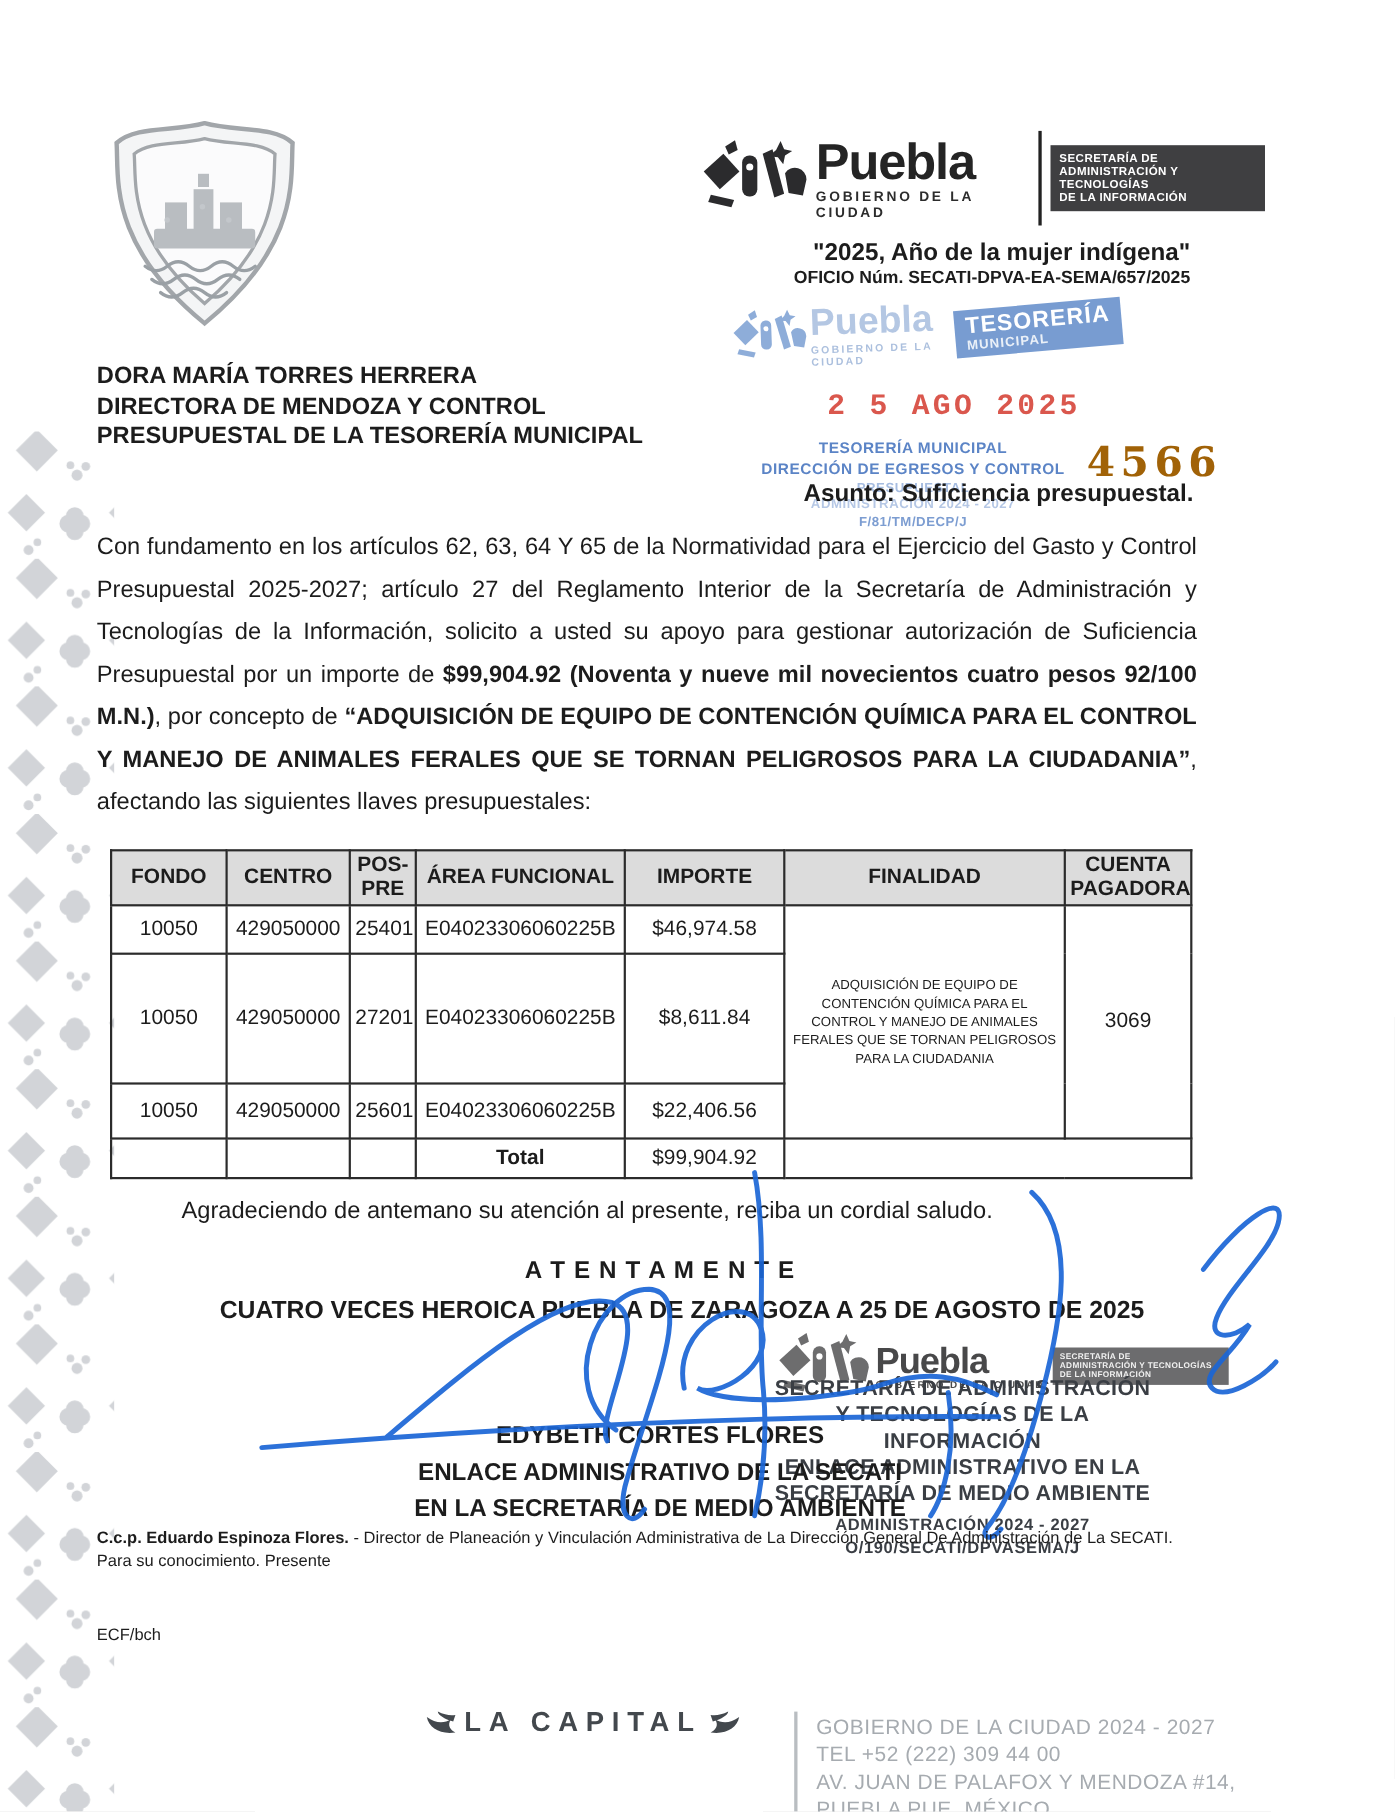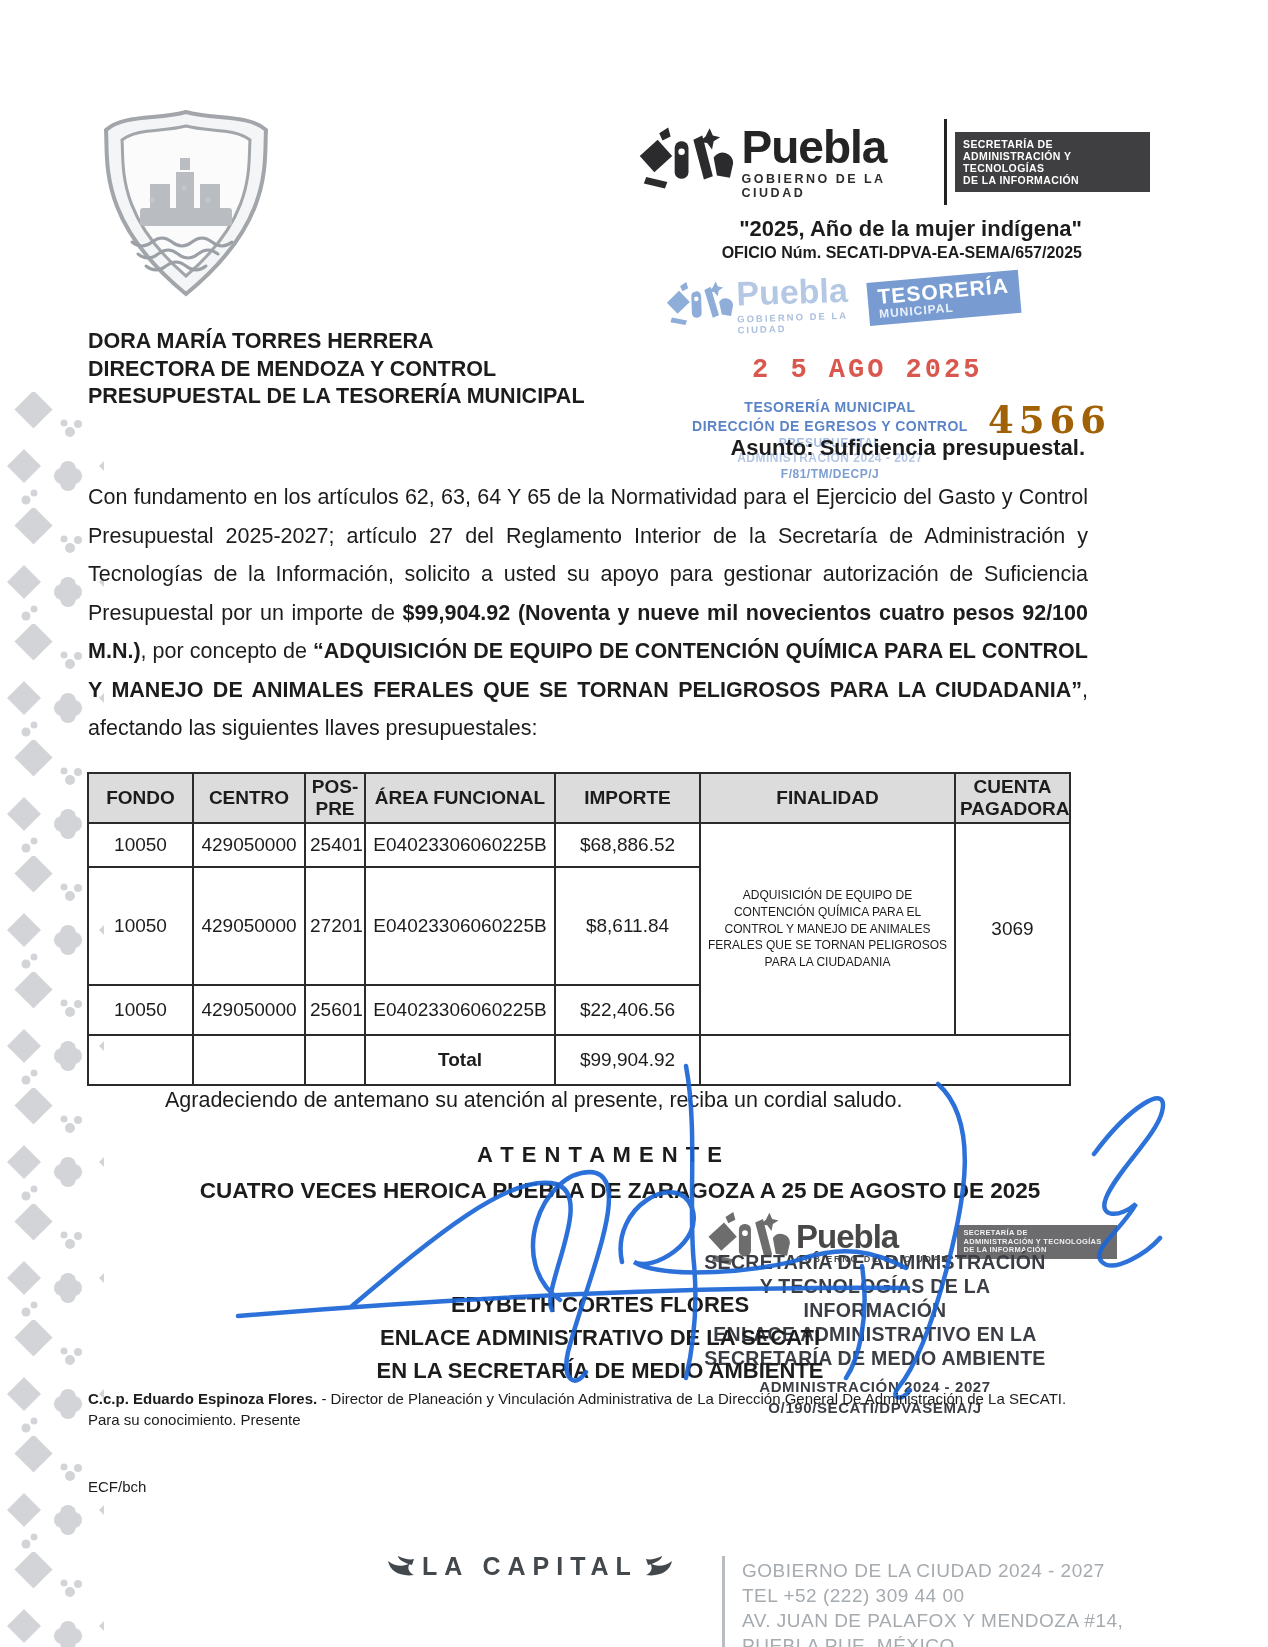--- a/index.html
+++ b/index.html
@@ -190,21 +190,21 @@
   </div>
 
   <div class="abs folio-red" style="left:988px;top:398px;">4566</div>
 
   <div class="abs subject rt" style="left:600px;top:435px;width:485px;">Asunto: Suficiencia presupuestal.</div>
 
   <p class="abs bodytext" style="left:88px;top:478px;width:1000px;margin:0;">
     <span>Con fundamento en los artículos 62, 63, 64 Y 65 de la Normatividad para el Ejercicio del Gasto y Control Presupuestal 2025-2027; artículo 27 del Reglamento Interior de la Secretaría de Administración y Tecnologías de la Información, solicito a usted su apoyo para gestionar autorización de Suficiencia Presupuestal por un importe de </span><span class="b">$99,904.92 (Noventa y nueve mil novecientos cuatro pesos 92/100 M.N.)</span><span>, por concepto de </span><span class="b">“ADQUISICIÓN DE EQUIPO DE CONTENCIÓN QUÍMICA PARA EL CONTROL Y MANEJO DE ANIMALES FERALES QUE SE TORNAN PELIGROSOS PARA LA CIUDADANIA”</span><span>, afectando las siguientes llaves presupuestales:</span>
   </p>
 
-  <table class="keys abs" style="left:87px;top:772px;">
+  <table class="keys abs" style="left:100px;top:772px;">
     <colgroup>
       <col style="width:105px">
         <col style="width:112px">
         <col style="width:60px">
       <col style="width:190px">
         <col style="width:145px">
         <col style="width:255px">
         <col style="width:115px">
     </colgroup>
     <tbody>
@@ -215,39 +215,39 @@
       <th>ÁREA FUNCIONAL</th>
       <th>IMPORTE</th>
       <th>FINALIDAD</th>
       <th>CUENTA PAGADORA</th>
     </tr>
     <tr style="height:44px;">
       <td>10050</td>
       <td>429050000</td>
       <td>25401</td>
       <td>E04023306060225B</td>
-      <td>$68,886.52</td>
+      <td>$46,974.58</td>
       <td class="fin" rowspan="3">ADQUISICIÓN DE EQUIPO DE CONTENCIÓN QUÍMICA PARA EL CONTROL Y MANEJO DE ANIMALES FERALES QUE SE TORNAN PELIGROSOS PARA LA CIUDADANIA</td>
       <td rowspan="3">3069</td>
     </tr>
     <tr style="height:118px;">
       <td>10050</td>
       <td>429050000</td>
       <td>27201</td>
       <td>E04023306060225B</td>
       <td>$8,611.84</td>
     </tr>
     <tr style="height:50px;">
       <td>10050</td>
       <td>429050000</td>
       <td>25601</td>
       <td>E04023306060225B</td>
       <td>$22,406.56</td>
     </tr>
-    <tr style="height:50px;">
+    <tr style="height:36px;">
       <td class="nb"></td>
       <td class="nb"></td>
       <td class="nb"></td>
       <td class="b">Total</td>
       <td>$99,904.92</td>
       <td class="nb" colspan="2"></td>
     </tr>
   </tbody>
     </table>
 

